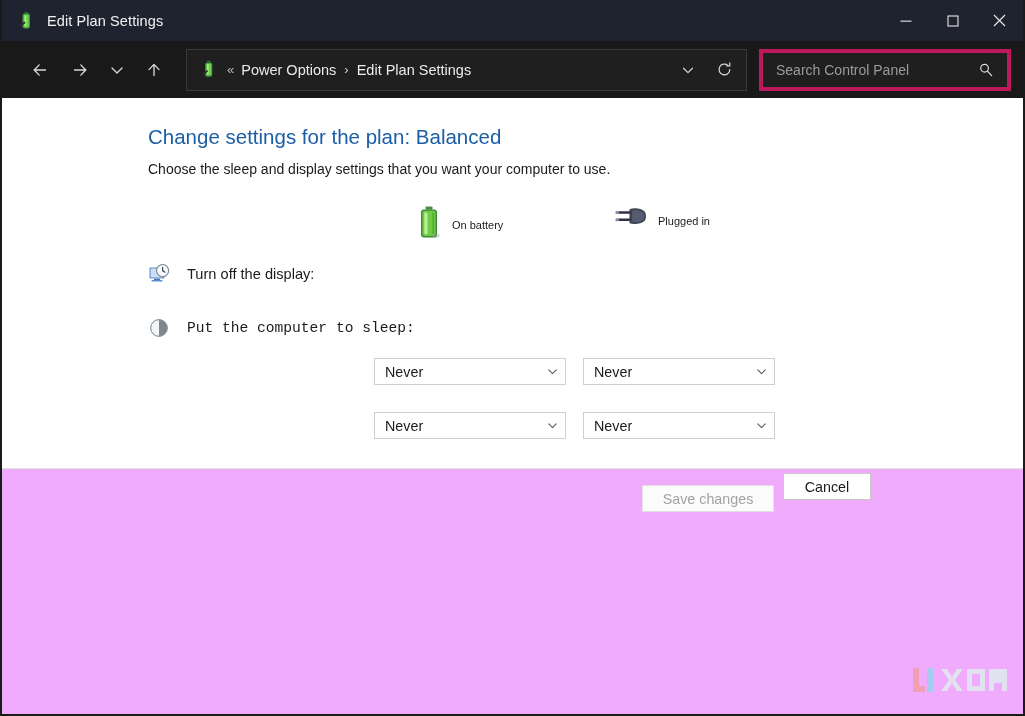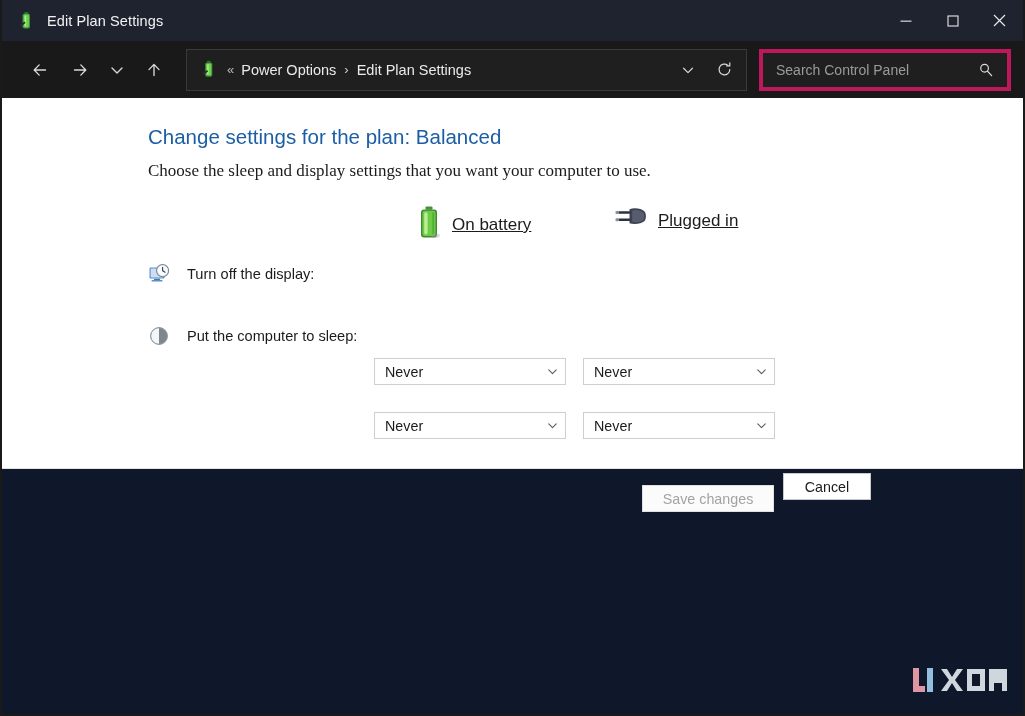--- a/index.html
+++ b/index.html
@@ -144,46 +144,45 @@
     left: 146px; top: 27px;
     color: #1b5ea6;
     font-size: 20.5px;
     font-weight: normal;
     white-space: nowrap;
   }
   .page-subtitle {
     position: absolute;
     left: 146px; top: 63px;
     color: #1b1b1b;
-    font-size: 17px;
+    font-size: 14px;
     white-space: nowrap;
-    font-family: Liberation Serif, serif;
   }
 
   
   .colhead {
     position: absolute;
     top: 108px;
     display: flex;
     align-items: center;
     gap: 10px;
   }
   .colhead.battery { left: 414px; }
   .colhead.plugged { left: 612px; }
-  .colhead-label { font-size: 17px; color: #1b1b1b; white-space: nowrap; text-decoration: underline; }
+  .colhead-label { font-size: 11px; color: #1b1b1b; white-space: nowrap; }
 
   .row {
     position: absolute;
     height: 28px;
     display: flex;
     align-items: center;
     gap: 6px;
   }
   .row.r1 { top: 162px; left: 146px; }
-  .row.r2 { top: 224px; left: 146px; }
+  .row.r2 { top: 216px; left: 146px; font-family: Liberation Mono, monospace; }
   .row-icon { width: 22px; height: 22px; position: relative; flex: none; margin-right: 11px; }
   .row-label { font-size: 14.6px; color: #1b1b1b; white-space: nowrap; }
 
   .combo {
     position: absolute;
     width: 192px;
     height: 27px;
     border: 1px solid #cfcfcf;
     background: #ffffff;
     display: flex;
@@ -235,21 +234,21 @@
     height: 1px;
     background: #e2e2e2;
   }
 
   
   .footer {
     position: absolute;
     top: 469px; left: 0;
     width: 1021px;
     height: 245px;
-    background: #0f172a;
+    background: #f0abfc;
   }
   .btn {
     position: absolute;
     height: 27px;
     border: 1px solid #cdcdcd;
     background: #fafafa;
     font-size: 14.3px;
     font-family: "Liberation Sans", sans-serif;
     color: #1b1b1b;
     display: flex;

